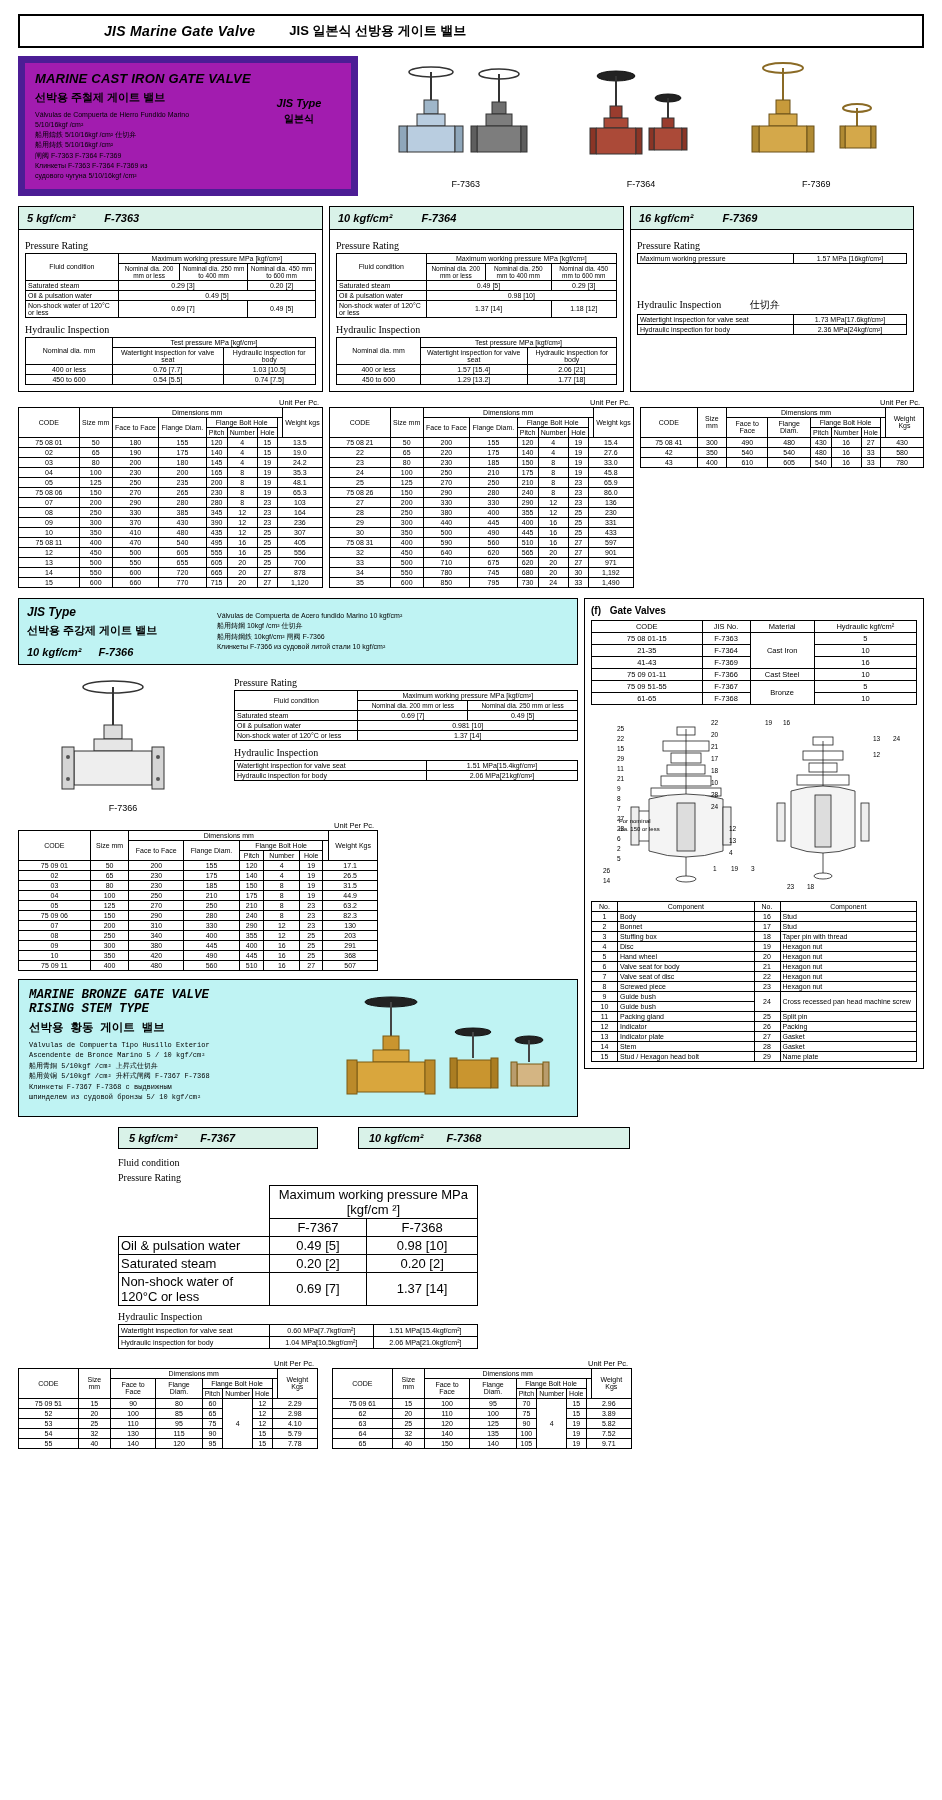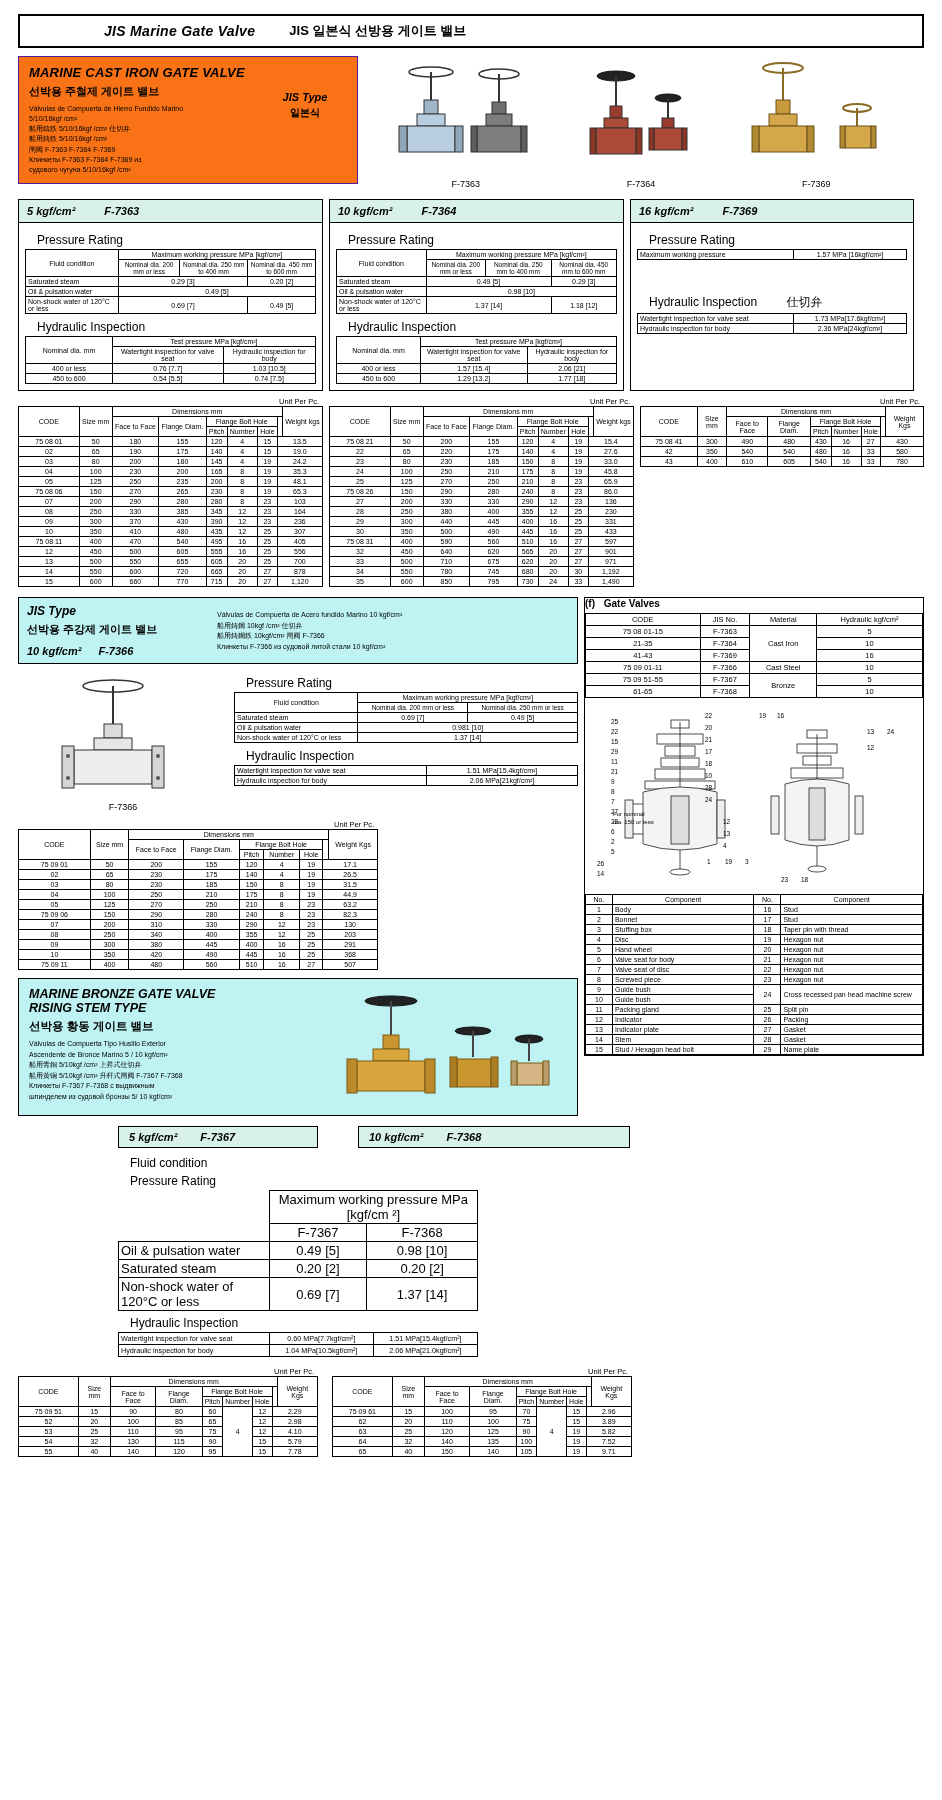--- a/index.html
+++ b/index.html
@@ -22,21 +22,21 @@
     display:flex; align-items:center;
     padding-left: 40px;
     background:#fff;
   }
   .top-title .t1 { font-size: 14px; font-style: italic; font-weight: bold; letter-spacing:.3px;margin-left:44px;}
   .top-title .t2 { font-size: 13px; font-weight: bold; margin-left: 34px; }
 
   
   .banner-row { margin: 8px 18px 0 18px; display:flex; align-items:flex-start; }
   .banner {
-    width: 340px; border:1px solid #4c1d95; background:#f97316;
+    width: 340px; border:7px solid #4c1d95; background:#a21caf;
     padding:8px 10px 8px 10px;
   }
   .banner h1 { margin:0; font-size: 13px; font-style:italic; font-weight:bold; letter-spacing:.2px;}
   .banner h2 { margin:4px 0 0 0; font-size: 11px; font-weight:bold; }
   .banner .sub { font-size: 7px; margin-top:5px; line-height: 1.45; }
   .banner-inner { display:flex; }
   .banner-left { flex:1; }
   .banner-right { width: 84px; text-align:center; padding-top: 26px; }
   .banner-right .a { font-size: 11px; font-style:italic; font-weight:bold; }
   .banner-right .b { font-size: 10px; font-weight:bold; margin-top:3px;}
@@ -50,37 +50,37 @@
   .col { border:1px solid #000; }
   .col-head {
     background:#d9f2e8; border-bottom:1px solid #000;
     padding: 5px 8px; font-size: 11px; font-weight:bold; font-style:italic;
   }
   .col-head .code { margin-left: 26px; }
   .col-body { padding: 6px; }
 
   table.g { border-collapse: collapse; width:100%; font-size:7px; }
   table.g td, table.g th { border:1px solid #000; padding:1px 2px; text-align:center; font-weight:normal;}
-  .lbl { font-size:12px; margin:4px 0 2px 12px; }
+  .lbl { font-size:10px; margin:4px 0 2px 0;font-family:Liberation Serif, serif; }
 
   
   .mid { margin: 10px 18px 0 18px; display:flex; gap: 6px; align-items:flex-start;}
   .mid-left { width: 560px; }
-  .mid-right { width: 340px; border:1px solid #000; }
+  .mid-right { width: 340px; border:1px solid #000; padding:6px;}
 
   .cs-banner { border:1px solid #000; background:#bff3f3; padding:6px 8px; display:flex;}
   .cs-banner .l { width: 180px; }
   .cs-banner .l .a { font-size:12px; font-style:italic; font-weight:bold;}
   .cs-banner .l .b { font-size:11px; font-weight:bold; margin-top:4px;}
   .cs-banner .l .c { font-size:11px; font-style:italic; font-weight:bold; margin-top:8px;}
   .cs-banner .r { flex:1; font-size:7px; line-height:1.5; padding-left:10px;}
   .cs-title-big { font-size:13px; font-style:italic; font-weight:bold; }
 
   .bz-banner { border:1px solid #000; background:#bff3f3; padding:8px 10px; margin-top:8px; display:flex;}
-  .bz-banner .l { width: 300px;}
+  .bz-banner .l { width: 300px; font-family: Liberation Mono, monospace;}
   .bz-banner .l .a { font-size:12.5px; font-style:italic; font-weight:bold;}
   .bz-banner .l .b { font-size:11.5px; font-weight:bold; margin-top:4px;}
   .bz-banner .l .c { font-size:7px; line-height:1.5; margin-top:5px;}
 
   .gv-head { font-size:10px; font-weight:bold; margin-bottom:4px;}
 
   
   .bottom { margin: 10px 18px 0 18px; }
   .bcols { display:flex; gap:40px; padding-left: 100px;}
   .bhead { background:#d9f2e8; border:1px solid #000; padding:4px 10px; font-size:11px; font-weight:bold; font-style:italic; }

